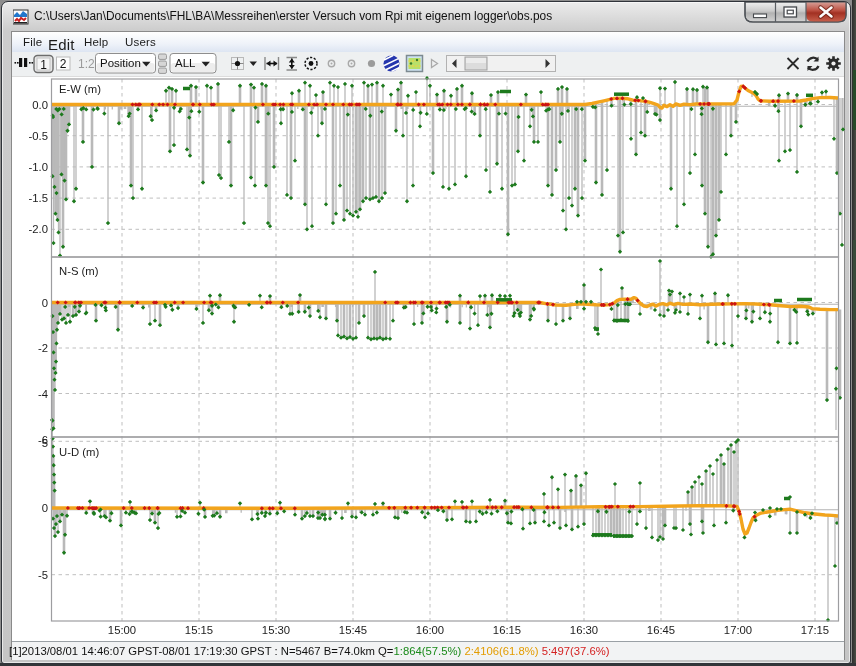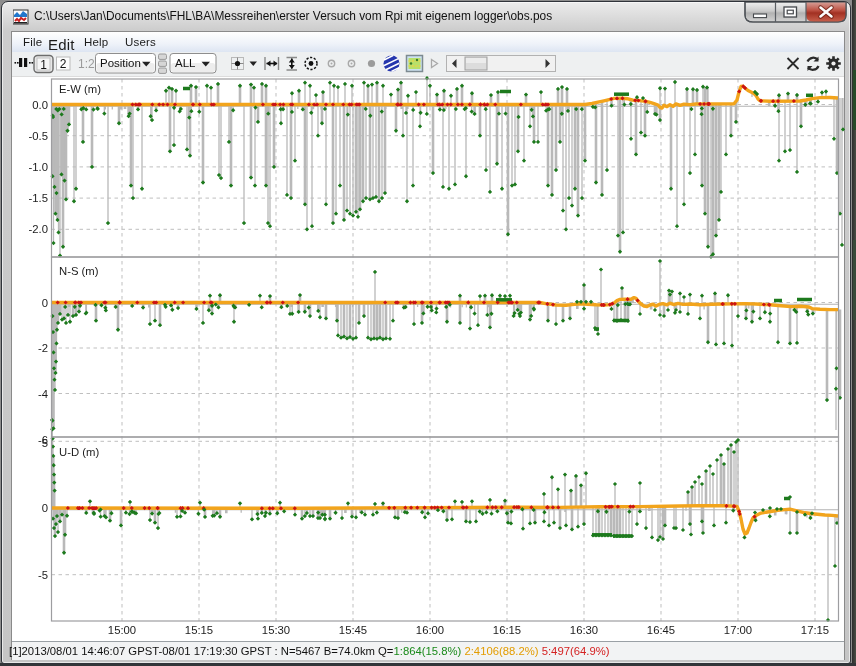--- a/index.html
+++ b/index.html
@@ -56,21 +56,21 @@
 
 <div class="abs" style="left:12px;top:32px;width:832px;height:20px;background:linear-gradient(#ffffff,#eef2f9 60%,#dde5f2)"></div>
 <div class="abs" style="left:23px;top:36px;font-size:11.5px;color:#1a1a1a;letter-spacing:0.2px">File</div>
 <div class="abs" style="left:48px;top:36px;font-size:15px;color:#1a1a1a;letter-spacing:0.2px">Edit</div>
 <div class="abs" style="left:84px;top:36px;font-size:11.5px;color:#1a1a1a;letter-spacing:0.2px">Help</div>
 <div class="abs" style="left:125px;top:36px;font-size:11.5px;color:#1a1a1a;letter-spacing:0.2px">Users</div>
 
 <div class="abs" style="left:12px;top:52px;width:832px;height:25px;background:#eef0f1;border-bottom:1px solid #dcdcdc"></div>
 
 <div class="abs" style="left:12px;top:641px;width:832px;height:19px;background:#f2f3f4;border-top:1px solid #9aa0a5"></div>
-<div class="abs" style="left:9px;top:645px;font-size:11.3px;color:#111;white-space:pre">[1]2013/08/01 14:46:07 GPST-08/01 17:19:30 GPST : N=5467 B=74.0km Q=<span style="color:#1a8a1a">1:864(15.8%)</span> <span style="color:#e39c00">2:4106(88.2%)</span> <span style="color:#d42222">5:497(64.9%)</span></div>
+<div class="abs" style="left:9px;top:645px;font-size:11.3px;color:#111;white-space:pre">[1]2013/08/01 14:46:07 GPST-08/01 17:19:30 GPST : N=5467 B=74.0km Q=<span style="color:#1a8a1a">1:864(57.5%)</span> <span style="color:#e39c00">2:4106(61.8%)</span> <span style="color:#d42222">5:497(37.6%)</span></div>
 
 <svg class="abs" style="left:0;top:0" width="856" height="80" font-family="Liberation Sans, sans-serif">
 
  <g fill="#111">
       <rect x="19" y="58" width="3.2" height="9"></rect>
       <rect x="24" y="58" width="3.2" height="9"></rect>
  <rect x="14.5" y="62" width="1.6" height="1.6"></rect>
       <rect x="17" y="62" width="1.6" height="1.6"></rect>
  <rect x="29" y="62" width="1.6" height="1.6"></rect>
       <rect x="31.5" y="62" width="1.6" height="1.6"></rect>

